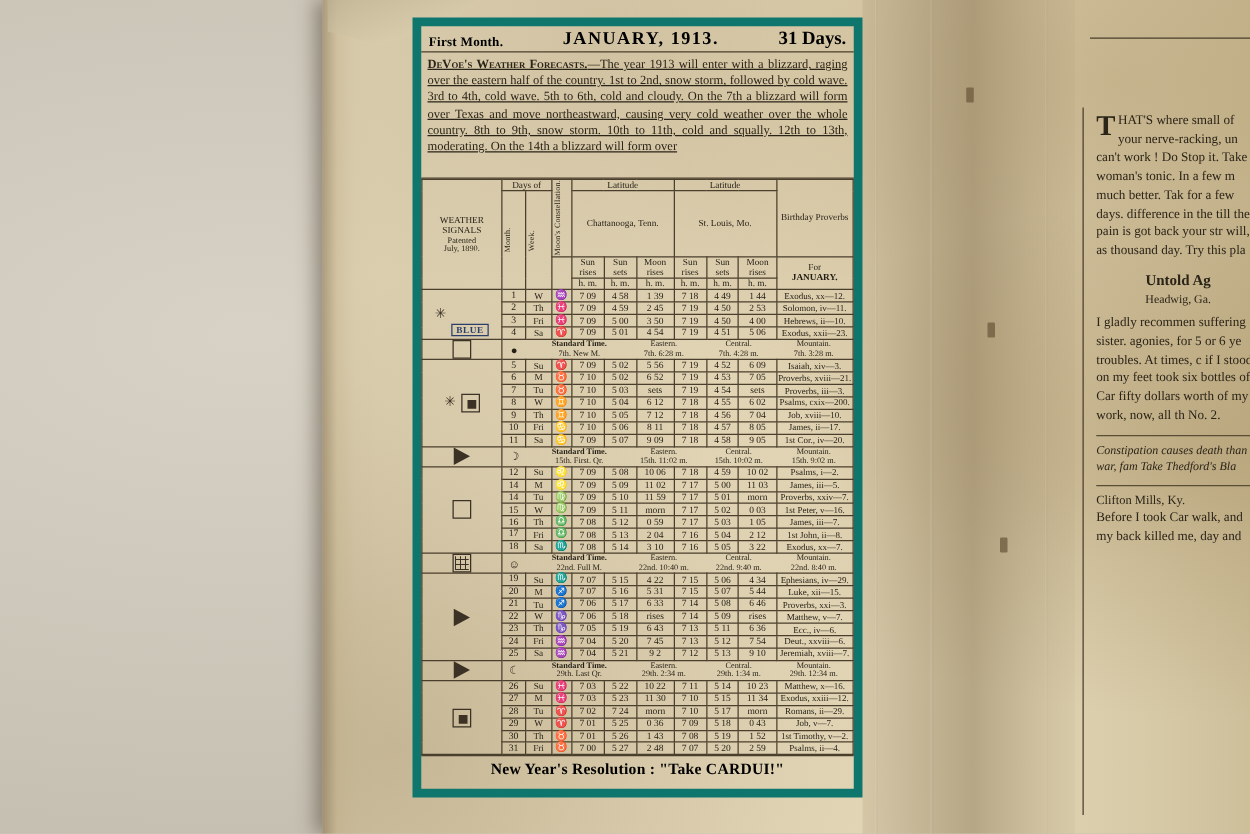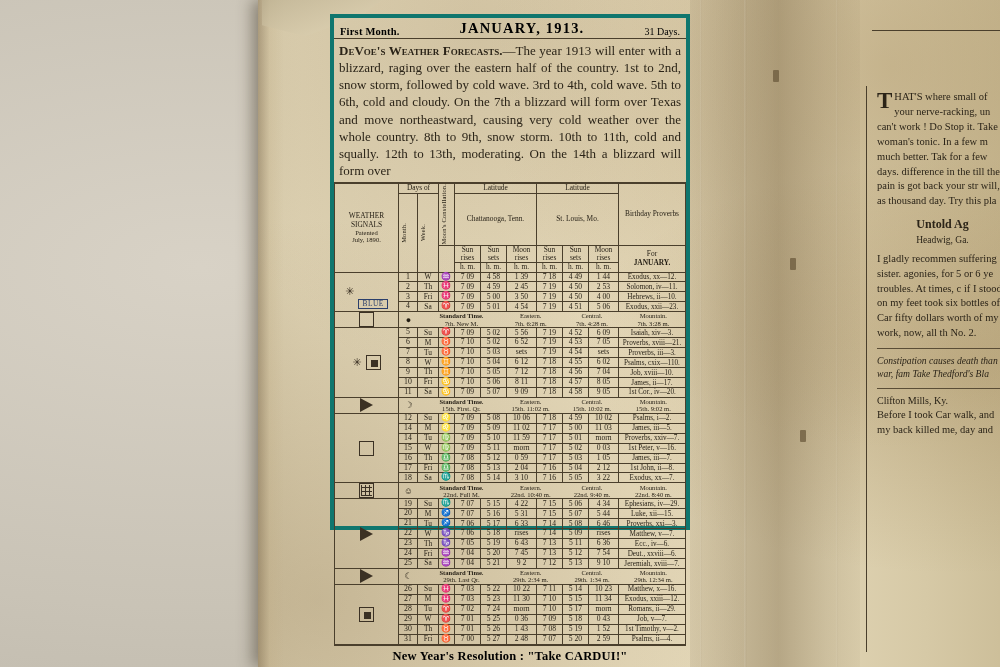--- a/index.html
+++ b/index.html
@@ -52,38 +52,39 @@
       linear-gradient(90deg, rgba(120,100,65,.12) 0%, rgba(120,100,65,.30) 30%, rgba(120,100,65,.42) 52%, rgba(120,100,65,.18) 80%, rgba(120,100,65,.05) 100%);
     pointer-events:none;
   }
   .staple { position:absolute; width:6px; height:12px; background:#6b5a3c; border-radius:1px; opacity:.75; }
   .wrinkle {
     position:absolute; background:linear-gradient(90deg, rgba(255,255,255,.35), rgba(120,100,65,.25));
     pointer-events:none;
   }
   
   .cal-col {
-    position:absolute; left:330px; top:14px; width:360px; height:516px;
-    border:4px solid #0f766e;
+    position:absolute; left:330px; top:14px; width:360px; height:624px;
+    border:7px solid #0f766e;
     background:transparent;
     padding:0;
   }
   .head-row {
     display:flex; justify-content:space-between; align-items:flex-end;
     padding:2px 6px 1px 6px;
     border-bottom:1px solid #4a3f2c;
   }
   .head-row .first-month { font-size:10.5px; font-weight:bold; letter-spacing:.2px;}
   .head-row .month-title { font-size:14.5px; font-weight:bold; letter-spacing:1.2px; }
-  .head-row .days { font-size:10px; font-weight:normal; }
+  .head-row .days { font-size:15px; font-weight:bold; }
   .forecast {
-    padding:3px 5px 3px 5px;
-    font-size:13px; line-height:1.32; text-align:justify;
+    padding:3px 5px 18px 5px;
+    font-size:10px; line-height:1.32; text-align:justify;
     border-bottom:1px solid #4a3f2c;
     color:#2b2418;
+    text-decoration:underline;
   }
   .sc { font-variant:small-caps; font-weight:bold; }
 
   
   table.cal { border-collapse:collapse; width:100%; font-size:7.6px; color:#241e14; }
   table.cal td, table.cal th {
     border:1px solid #4a3f2c; padding:0 1px; text-align:center; vertical-align:middle;
     font-weight:normal; line-height:1.12;
   }
   .hdr th { font-size:7.4px; padding:1px 1px; }
@@ -117,21 +118,21 @@
   .sqr.grid:after {
     content:""; position:absolute; inset:1px;
     background:
       repeating-linear-gradient(90deg,#3b3124 0 1px, transparent 1px 4px),
       repeating-linear-gradient(0deg,#3b3124 0 1px, transparent 1px 4px);
   }
   .tri { width:0;height:0;border-left:13px solid #3b3124;border-top:7px solid transparent;border-bottom:7px solid transparent; display:inline-block;}
   .star { font-size:11px; line-height:1; color:#3b3124; }
   .bluebadge {
     display:inline-block; border:1.3px solid #2b3f6b; color:#2b3f6b;
-    font-size:7.4px; letter-spacing:.5px; padding:0 3px; font-weight:normal;margin-top:24px;
+    font-size:7.4px; letter-spacing:.5px; padding:0 3px; font-weight:bold;margin-top:24px;
   }
   .bottom-banner {
     border-top:1px solid #4a3f2c;
     text-align:center; font-size:12.5px; font-weight:bold; padding:3px 0 2px;
     letter-spacing:.2px;
   }
 
   
   .right-col {
     position:absolute; left:866px; top:86px; width:150px; height:566px;
@@ -373,21 +374,21 @@
     <tr>
       <td class="num">8</td>
       <td class="dw">W</td>
       <td class="sym">♊</td>
       <td>7 10</td>
       <td>5 04</td>
       <td>6 12</td>
       <td>7 18</td>
       <td>4 55</td>
       <td>6 02</td>
-      <td class="prov">Psalms, cxix—110.</td>
+      <td class="prov">Psalms, cxix—200.</td>
     </tr>
     <tr>
       <td class="num">9</td>
       <td class="dw">Th</td>
       <td class="sym">♊</td>
       <td>7 10</td>
       <td>5 05</td>
       <td>7 12</td>
       <td>7 18</td>
       <td>4 56</td>

